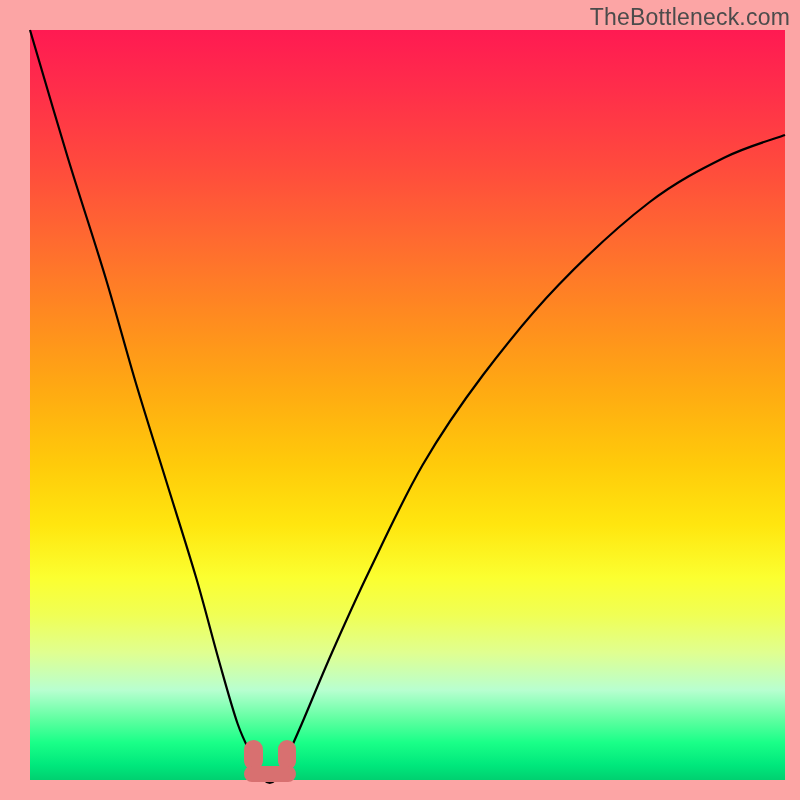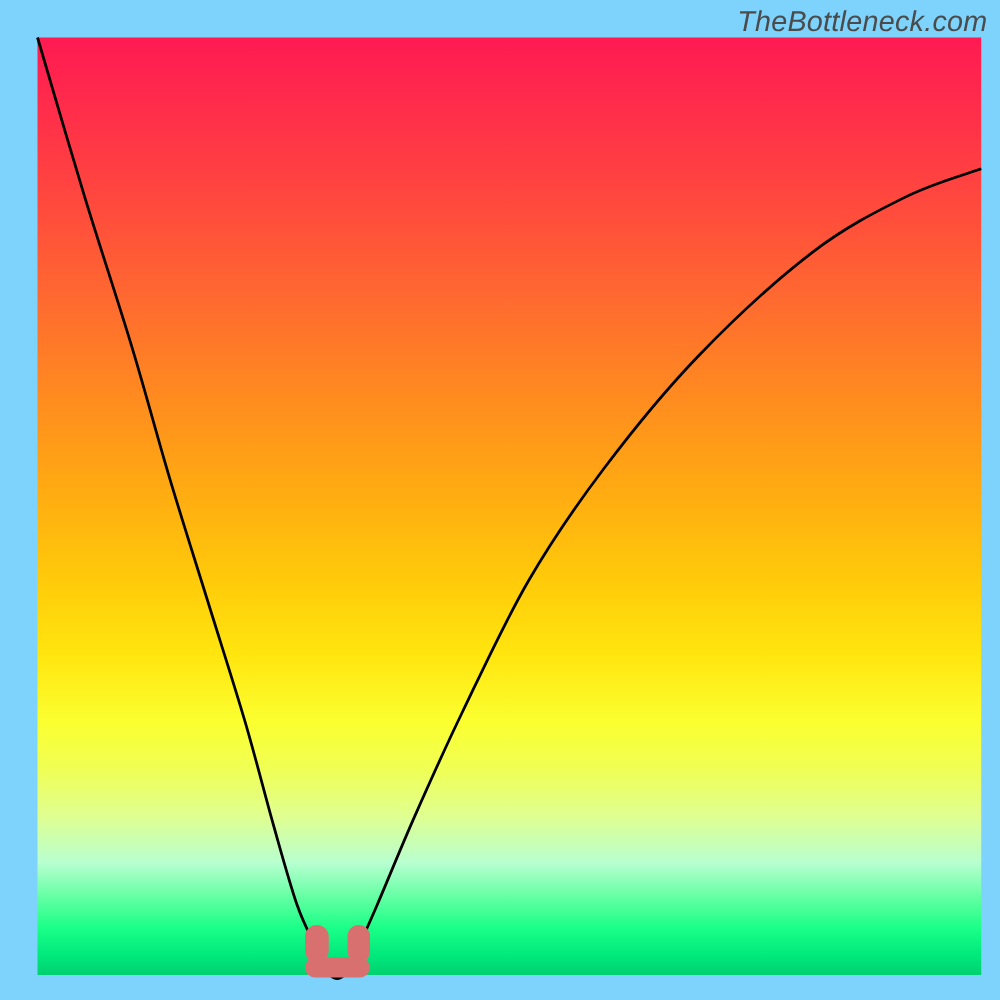--- a/index.html
+++ b/index.html
@@ -7,22 +7,21 @@
     padding: 0;
     width: 800px;
     height: 800px;
     overflow: hidden;
     background: #000;
     font-family: Arial, Helvetica, sans-serif;
   }
   .frame {
     position: absolute;
     inset: 0;
-    background: #7dd3fc;
-    font-style: italic;
+    background: #fca5a5;
   }
   .plot-area {
     position: absolute;
     background: linear-gradient(
       to bottom,
       #ff1a52 0%,
       #ff2e4a 8%,
       #ff4a3d 18%,
       #ff6a30 28%,
       #ff8a20 38%,

